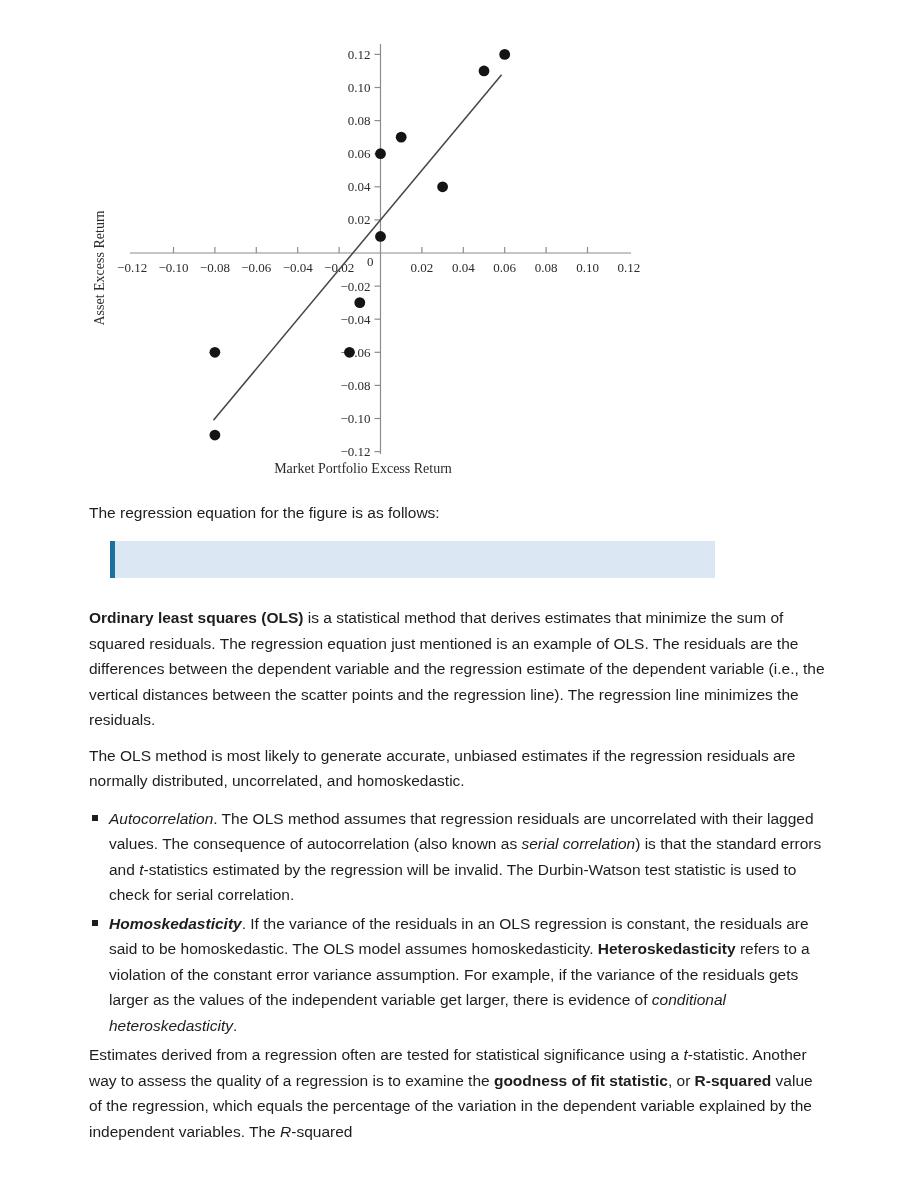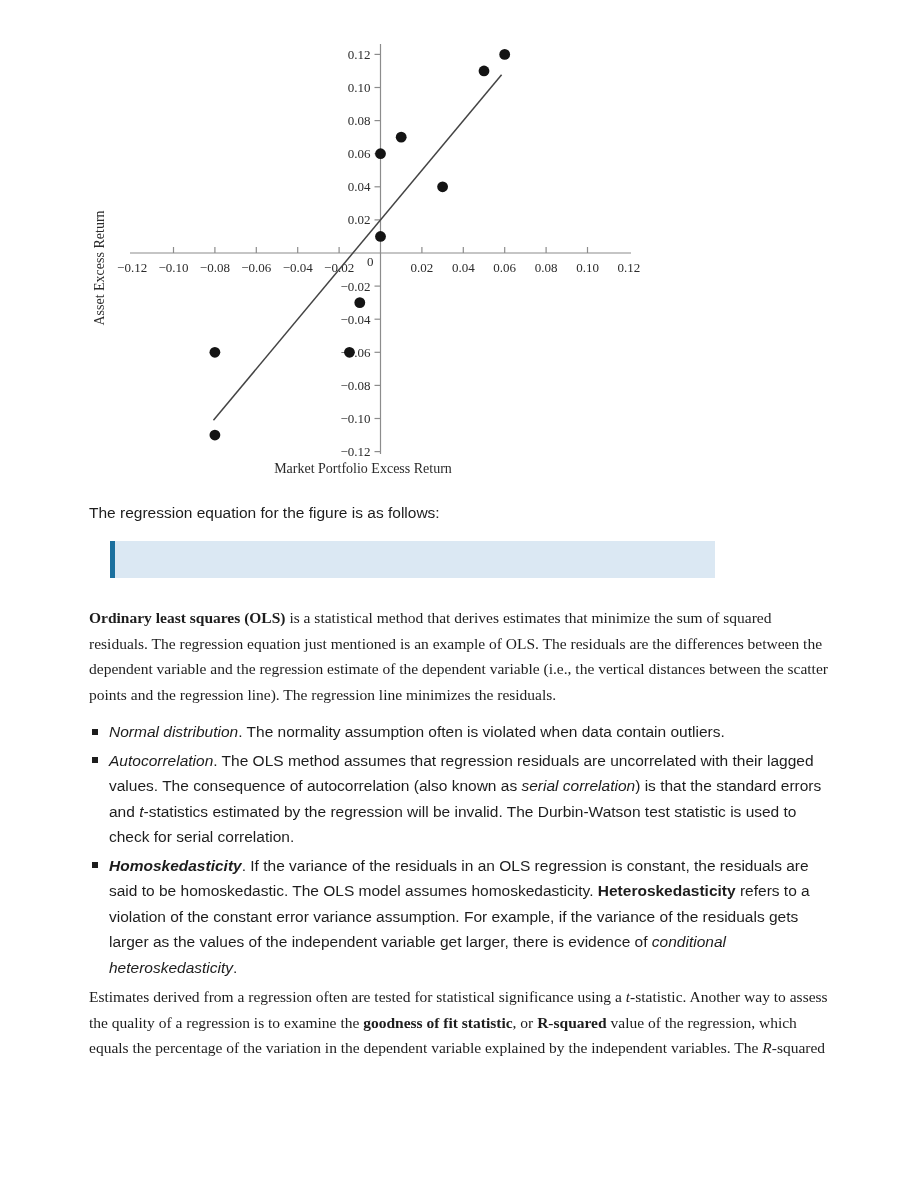--- a/index.html
+++ b/index.html
@@ -42,21 +42,21 @@
     background:var(--callout-bar);
   }
   .eq{
     margin:0 0 0 14px;
     font-family:"Liberation Serif","DejaVu Serif",serif;
     font-size:17.5px;
     color:var(--equation-text);
     letter-spacing:0.2px;
   }
   .eq sub{font-size:11.5px;line-height:0;}
-  p.body{font-size:15.5px;line-height:25.5px;margin:0 0 10px;font-family:Liberation Serif, serif;}
+  p.body{font-size:15.5px;line-height:25.5px;margin:0 0 10px;}
   .b{font-weight:bold;}
   .i{font-style:italic;}
   .bi{font-weight:bold;font-style:italic;margin-top:47px;}
   ul.bullets{list-style:none;margin:12px 0 4px;padding:0;}
   ul.bullets li{
     position:relative;
     padding-left:20px;
     margin:0 0 3px 0;
     font-size:15.5px;line-height:25.5px;
   }
@@ -140,22 +140,22 @@
 <div class="content">
 
   <p class="intro">The regression equation for the figure is as follows:</p>
 
   <div class="callout">
     <span class="bar"></span>
   </div>
 
   <p class="body"><span class="b">Ordinary least squares (OLS)</span><span> is a statistical method that derives estimates that minimize the sum of squared residuals. The regression equation just mentioned is an example of OLS. The residuals are the differences between the dependent variable and the regression estimate of the dependent variable (i.e., the vertical distances between the scatter points and the regression line). The regression line minimizes the residuals.</span></p>
 
+  <p class="body"><span>The OLS method is most likely to generate accurate, unbiased estimates if the regression residuals are normally distributed, uncorrelated, and homoskedastic.</span></p>
 
   <ul class="bullets">
-    <li><span class="i">Normal distribution</span><span>. The normality assumption often is violated when data contain outliers.</span></li>
     <li><span class="i">Autocorrelation</span><span>. The OLS method assumes that regression residuals are uncorrelated with their lagged values. The consequence of autocorrelation (also known as </span><span class="i">serial correlation</span><span>) is that the standard errors and </span><span class="i">t</span><span>-statistics estimated by the regression will be invalid. The Durbin-Watson test statistic is used to check for serial correlation.</span></li>
     <li><span class="bi">Homoskedasticity</span><span>. If the variance of the residuals in an OLS regression is constant, the residuals are said to be homoskedastic. The OLS model assumes homoskedasticity. </span><span class="b">Heteroskedasticity</span><span> refers to a violation of the constant error variance assumption. For example, if the variance of the residuals gets larger as the values of the independent variable get larger, there is evidence of </span><span class="i">conditional heteroskedasticity</span><span>.</span></li>
   </ul>
 
   <p class="body"><span>Estimates derived from a regression often are tested for statistical significance using a </span><span class="i">t</span><span>-statistic. Another way to assess the quality of a regression is to examine the </span><span class="b">goodness of fit statistic</span><span>, or </span><span class="b">R-squared</span><span> value of the regression, which equals the percentage of the variation in the dependent variable explained by the independent variables. The </span><span class="i">R</span><span>-squared</span></p>
 
 </div>
 
 </body></html>

